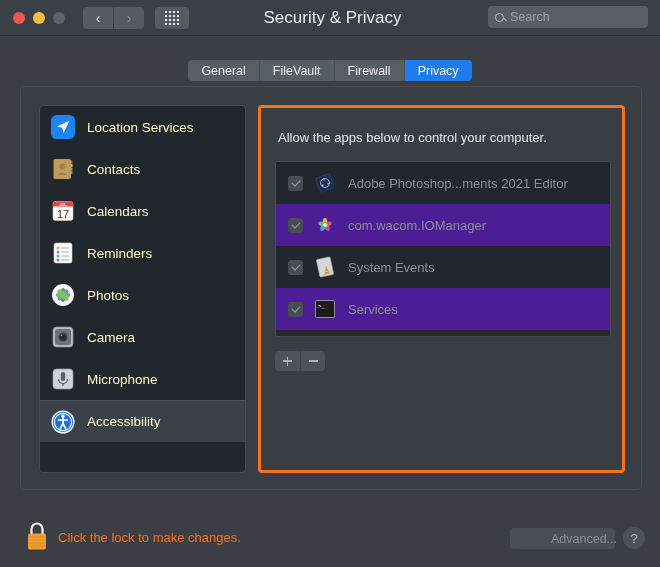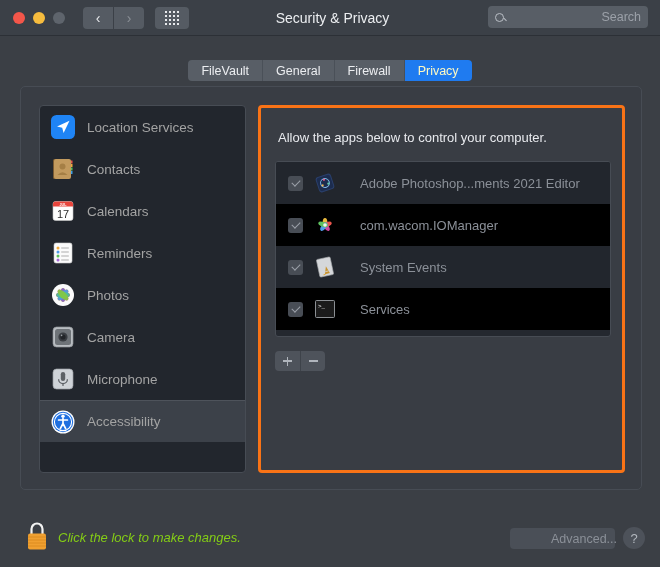--- a/index.html
+++ b/index.html
@@ -37,41 +37,41 @@
   .gridbtn {
     width: 34px; height: 22px; margin-left: 11px;
     background: #555b63; border-radius: 4px;
     display: flex; align-items: center; justify-content: center;
   }
   .dotgrid { display: grid; grid-template-columns: repeat(4, 2px); grid-gap: 2px; }
   .dotgrid i { width: 2px; height: 2px; background: #e7e9ec; display: block; }
 
   #window-title {
     position: absolute; left: 5px; right: 0; text-align: center;
-    font-size: 14px; color: #eceef1; pointer-events: none;
+    font-size: 17px; color: #eceef1; pointer-events: none;
   }
 
   #searchbox {
     position: absolute; right: 12px; top: 6px;
     width: 160px; height: 22px;
     background: #585e66; border-radius: 4px;
     display: flex; align-items: center; padding: 0 7px;
   }
   #searchbox .mag {
     width: 9px; height: 9px; border: 1.4px solid #b9bec5; border-radius: 50%;
     position: relative; flex: none; margin-right: 6px;
   }
   #searchbox .mag::after {
     content: ""; position: absolute; width: 4px; height: 1.4px;
     background: #b9bec5; right: -3.5px; bottom: 0px; transform: rotate(45deg);
   }
   #search-input {
     background: transparent; border: none; outline: none;
     color: #bef264; font-size: 12.5px;
-    font-family: "Liberation Sans", sans-serif; width: 100%; text-align: right;
+    font-family: "Liberation Sans", sans-serif; width: 100%;
   }
   #search-input::placeholder { color: #9ba0a8; }
 
   
   #tabbar {
     position: absolute; top: 60px; left: 0; width: 660px;
     display: flex; justify-content: center;
   }
   .tab {
     height: 21px; padding: 0 13px;
@@ -94,21 +94,21 @@
   
   #sidebar {
     position: absolute; left: 18px; top: 18px;
     width: 207px; height: 368px;
     background: #22262d;
     border: 1px solid #474c54; border-radius: 4px;
     overflow: hidden;
   }
   .side-item {
     height: 42px; display: flex; align-items: center;
-    padding-left: 10px; color: #a3a3a3; font-size: 13.5px;
+    padding-left: 10px; color: #fef9c3; font-size: 13.5px;
   }
   .side-item.selected { background: #3c4149; text-align: right; }
   .side-item.sel-border-top { border-top: 1px solid #4e535b; }
   .side-item .ico { width: 26px; height: 26px; flex: none; margin-right: 11px; position: relative; }
   .side-label { white-space: nowrap; }
 
   
   #right-panel {
     position: absolute; left: 237px; top: 18px;
     width: 367px; height: 368px;
@@ -124,55 +124,55 @@
     width: 336px; height: 176px;
     background: #24282f;
     border: 1px solid #474c54; border-radius: 3px;
     overflow: hidden;
   }
   .app-row {
     height: 42px; display: flex; align-items: center;
     padding-left: 12px; color: #8b9098; font-size: 13px;
   }
   .app-row.odd { background: #22262d; }
-  .app-row.even { background: #000000; }
+  .app-row.even { background: #4c1d95; }
   .app-check {
     width: 15px; height: 15px; flex: none;
     background: #484d55; border-radius: 3px;
     display: flex; align-items: center; justify-content: center;
     margin-right: 10px;
   }
   .app-check .chk {
     width: 8px; height: 5px;
     border-left: 1.6px solid #9ba0a8; border-bottom: 1.6px solid #9ba0a8;
     transform: rotate(-45deg) translate(1px, -1px);
   }
   .app-ico { width: 24px; height: 24px; flex: none; margin-right: 11px; position: relative; }
-  .app-name { white-space: nowrap; margin-left: 12px; }
+  .app-name { white-space: nowrap; }
 
   
   #pm-group {
     position: absolute; left: 14px; top: 243px;
     display: flex; height: 20px;
     border-radius: 4px; overflow: hidden;
   }
   .pm-btn {
     width: 25px; height: 20px; background: #4e535b;
     display: flex; align-items: center; justify-content: center;
     position: relative;
   }
   .pm-btn + .pm-btn { border-left: 1px solid #3e434a; }
   .pm-btn .h { width: 9px; height: 1.5px; background: #b0b5bc; }
   .pm-btn .v { width: 1.5px; height: 9px; background: #b0b5bc; position: absolute; }
 
   
   #lock-icon { position: absolute; left: 24px; top: 519px; width: 26px; height: 34px; }
   #lock-label {
     position: absolute; left: 58px; top: 530px;
-    font-size: 13px; color: #84cc16; font-style: italic;
+    font-size: 13px; color: #f97316;
   }
   #advanced-button {
     position: absolute; left: 510px; top: 528px;
     width: 105px; height: 21px;
     background: #4a4f57; border-radius: 4px;
     color: #8b9098; font-size: 12.5px;
     display: flex; align-items: center; justify-content: center; padding-left: 43px;
   }
   #help-button {
     position: absolute; left: 623px; top: 527px;
@@ -225,24 +225,24 @@
   <div id="window-title">Security &amp; Privacy</div>
 
   <div id="searchbox">
     <span class="mag"></span>
     <input id="search-input" type="text" placeholder="Search" style="">
   </div>
 </div>
 
 <div id="tabbar">
   <div class="tab">
+      <span>General</span>
+    </div>
+  <div class="tab">
       <span>FileVault</span>
-    </div>
-  <div class="tab">
-      <span>General</span>
     </div>
   <div class="tab">
       <span>Firewall</span>
     </div>
   <div class="tab active">
       <span>Privacy</span>
     </div>
 </div>
 
 <div id="content-panel">

